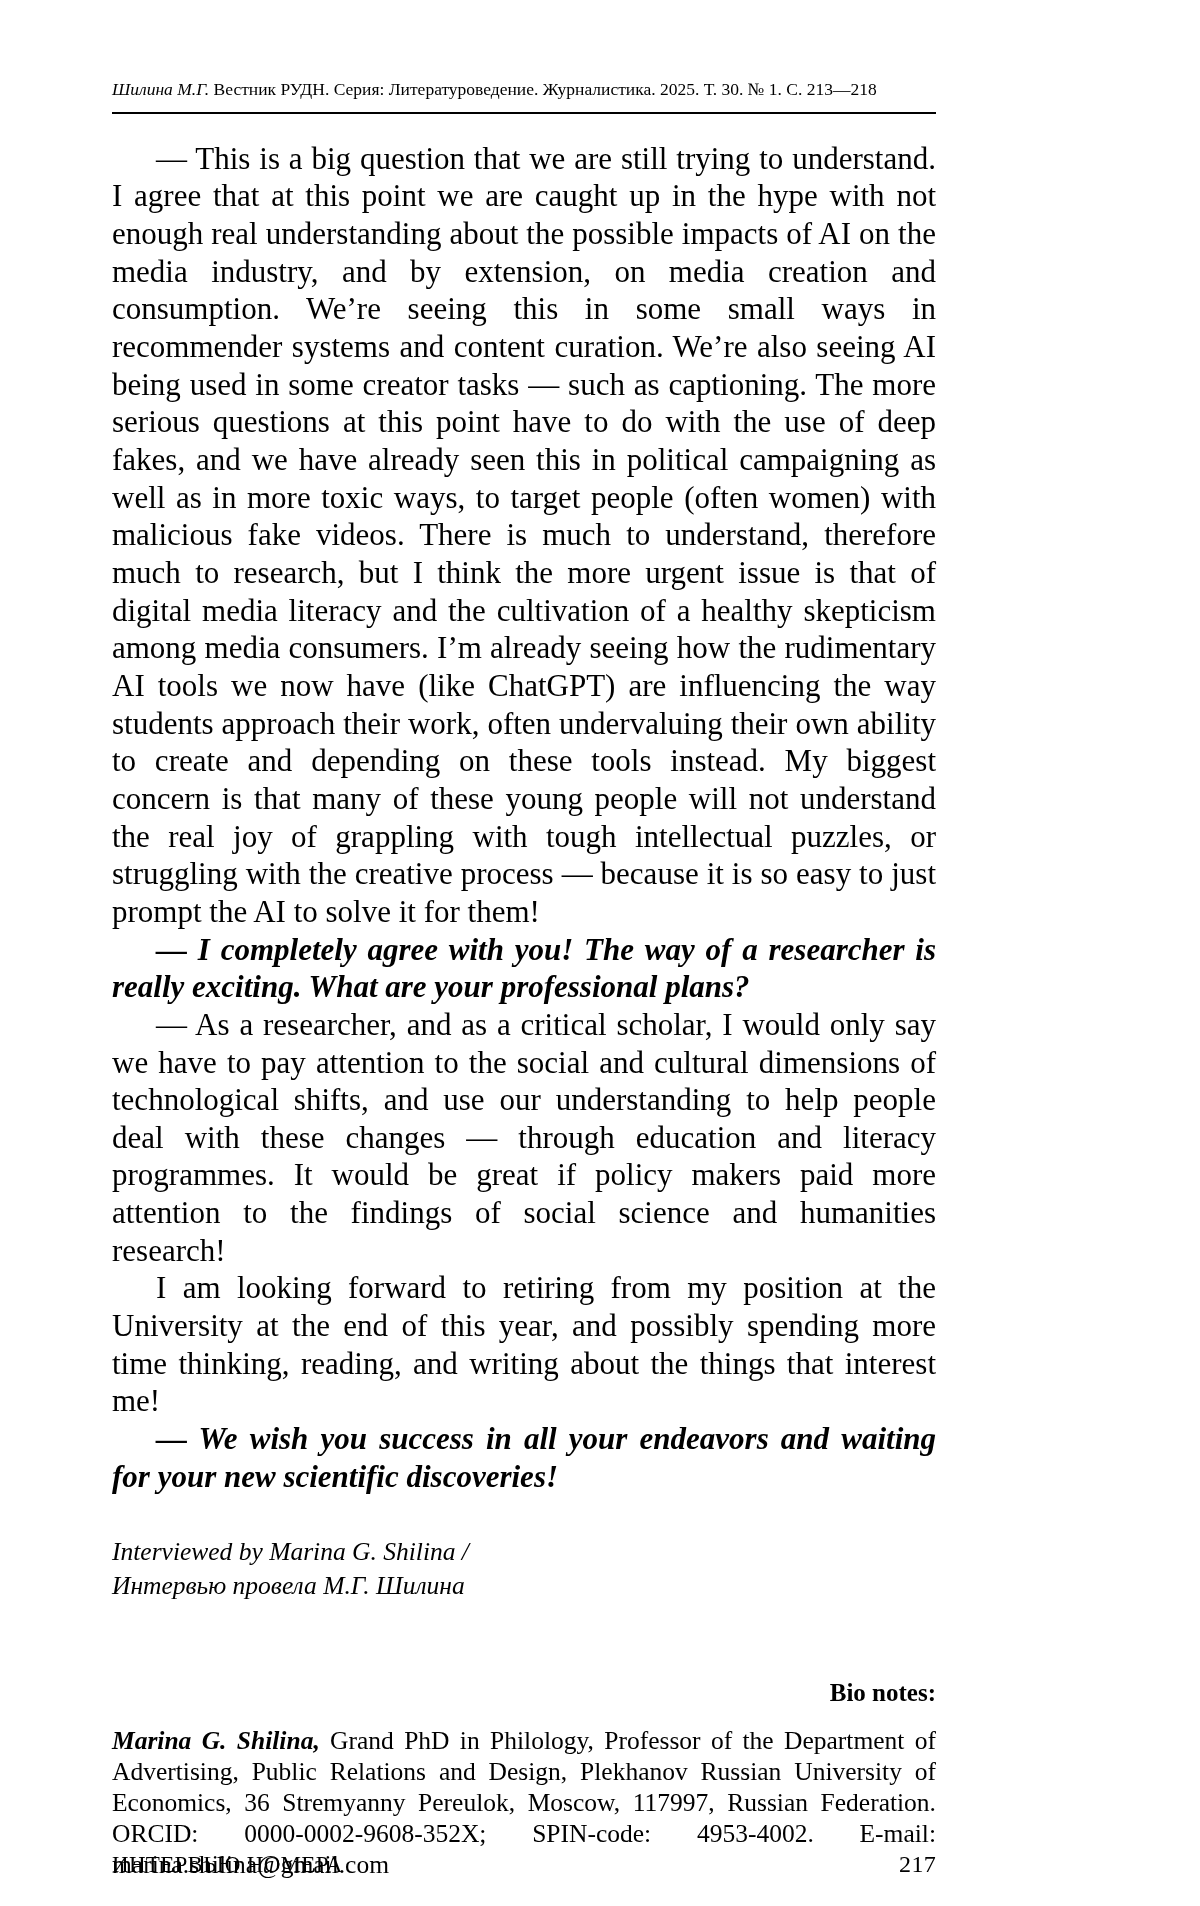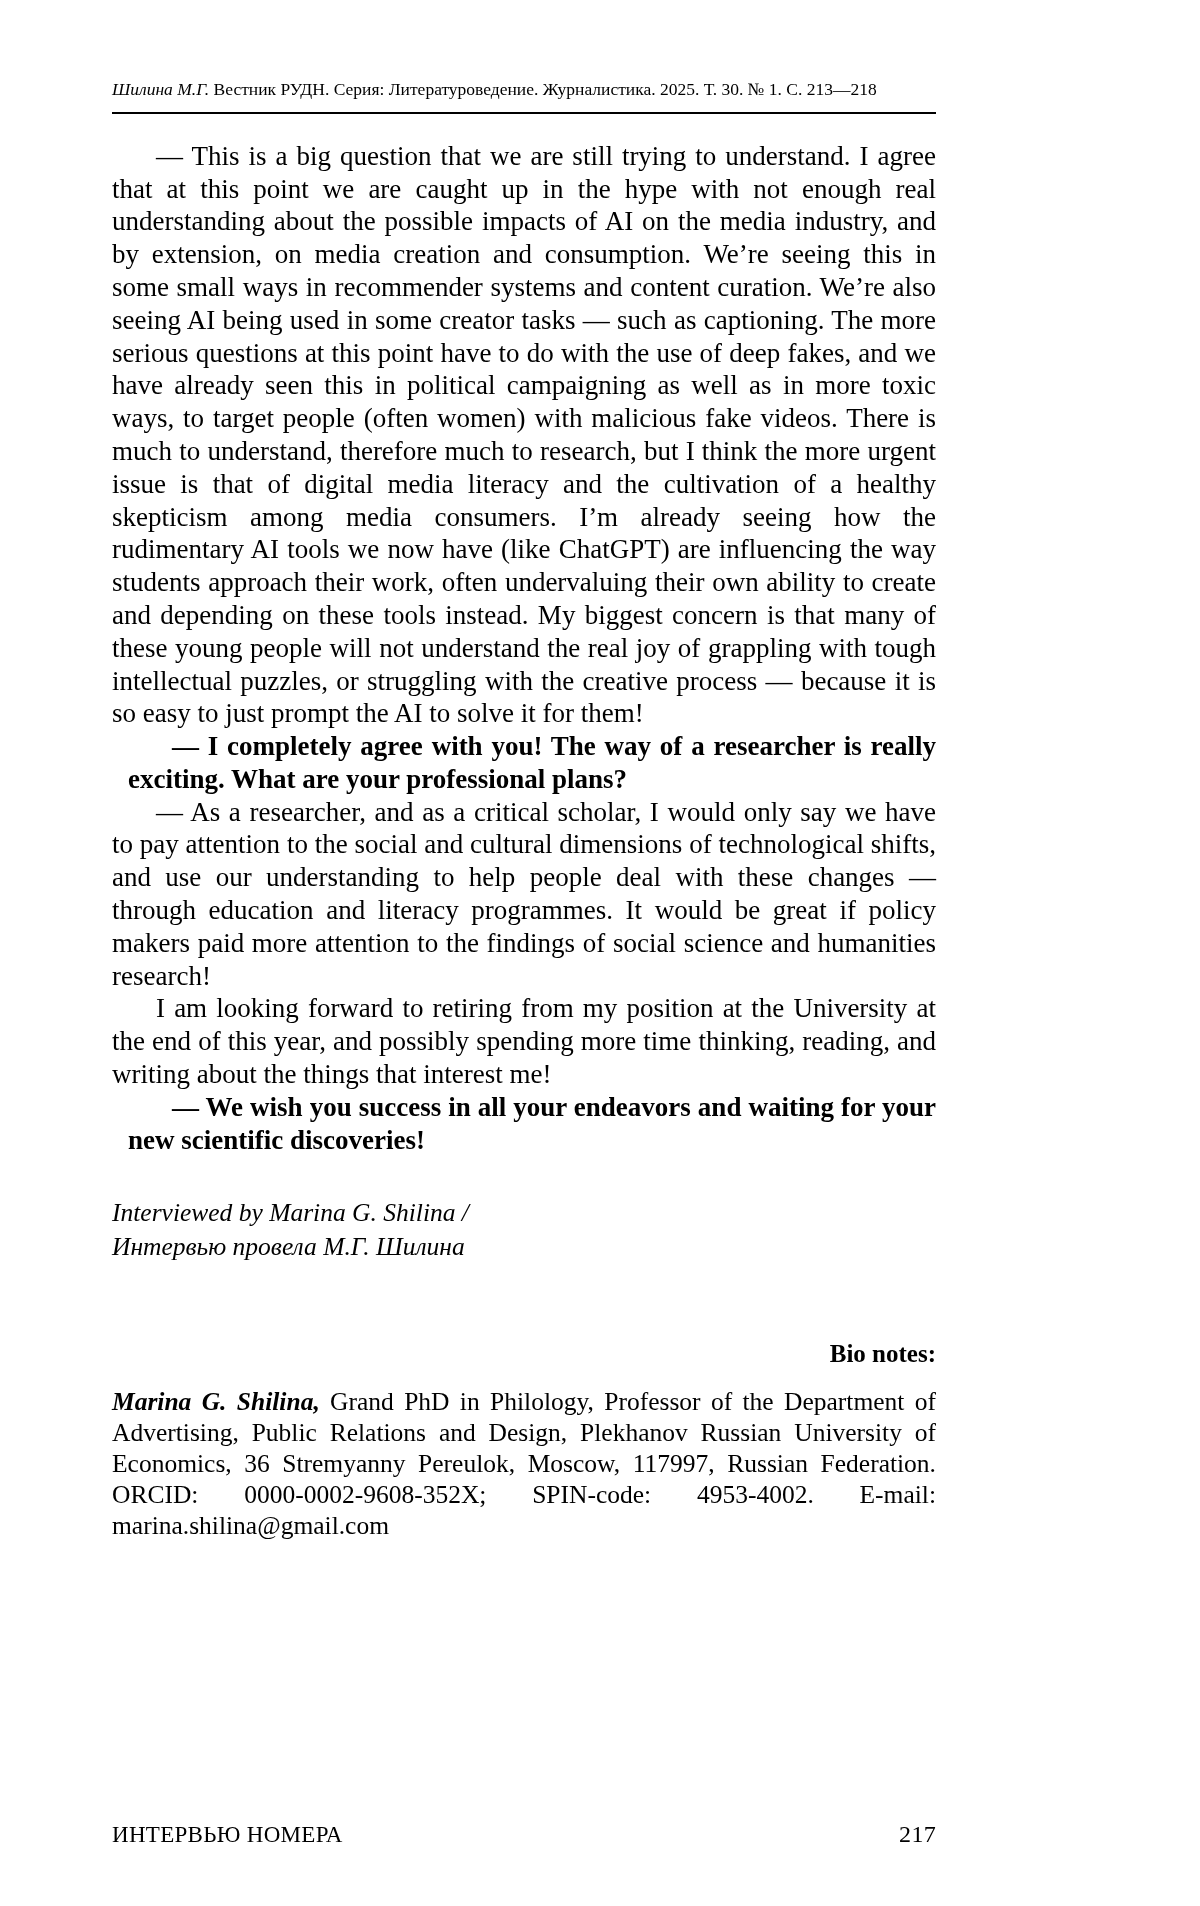--- a/index.html
+++ b/index.html
@@ -29,31 +29,31 @@
   }
   .running-head .it {
     font-style: italic;
   }
   .rule {
     border: none;
     border-top: 2.2px solid #000;
     margin: 11px 0 26px 0;
   }
   p.body {
-    font-size: 27px;
+    font-size: 31px;
     line-height: 1.215;
     text-align: justify;
     text-justify: inter-word;
     margin: 0;
     text-indent: 44px;
     hyphens: auto;
   }
   p.q {
+    font-style: italic;
     font-weight: bold;
-    margin-left: 16px;
   }
   .sign {
     margin-top: 40px;
     font-style: italic;
     font-size: 25.5px;
     line-height: 1.3;
   }
   .bio-heading {
     margin-top: 76px;
     font-weight: bold;

